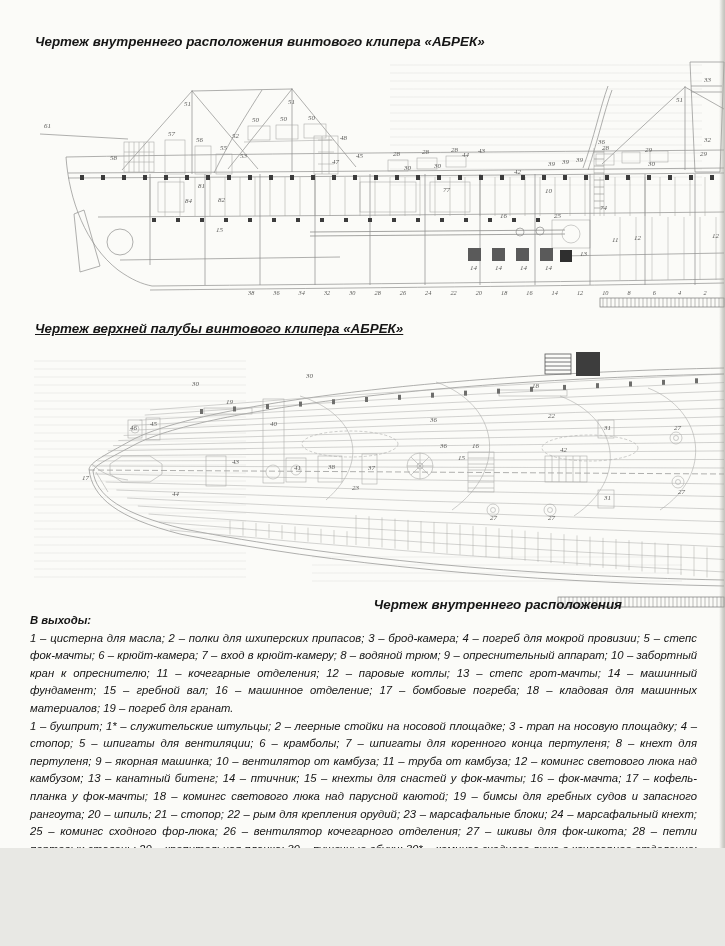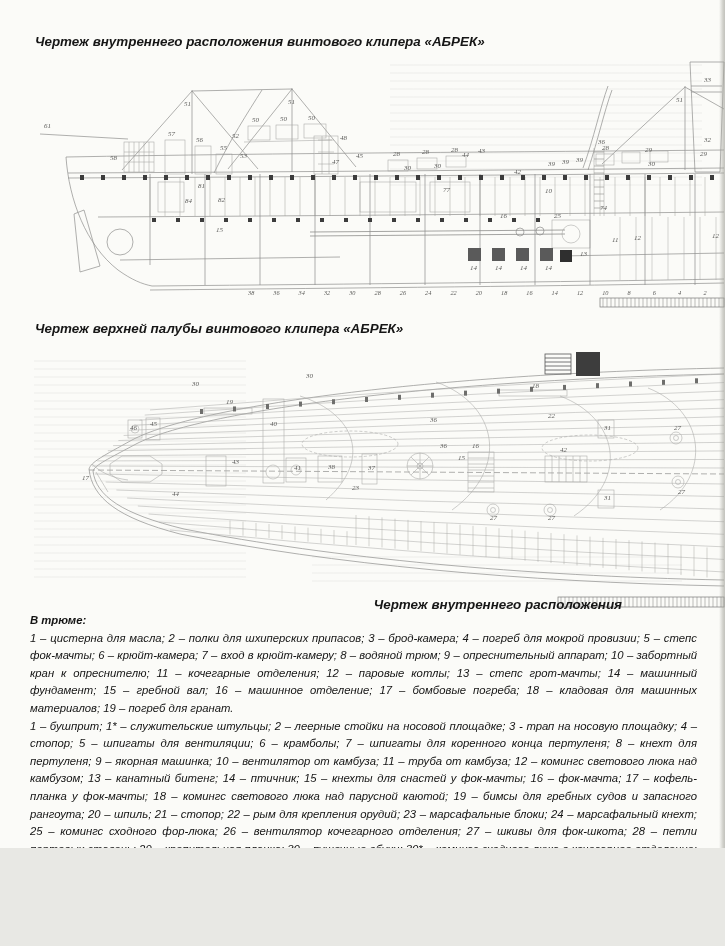--- a/index.html
+++ b/index.html
@@ -4,21 +4,21 @@
 <style>
   html,body{margin:0;padding:0;background:#e8e8e4;}
   .page{position:relative;width:725px;height:848px;background:#fbfbf8;overflow:hidden;
         font-family:"Liberation Sans",sans-serif;color:#1b1b1b;}
   .edge-r{position:absolute;right:0;top:0;width:6px;height:100%;z-index:8;
           background:linear-gradient(90deg,rgba(180,180,172,0) 0,rgba(168,168,160,.55) 70%,rgba(140,140,132,.5) 100%);}
   .bleed{position:absolute;z-index:1;opacity:.9;
          background:repeating-linear-gradient(180deg,rgba(110,110,108,.055) 0 2px,rgba(0,0,0,0) 2px 8px);}
   .title{position:absolute;font-weight:bold;font-style:italic;font-size:13.4px;color:#161616;z-index:3;white-space:nowrap;}
   .t1{left:35px;top:34px;}
-  .t2{left:35px;top:321px;}
+  .t2{left:35px;top:321px;text-decoration:underline;}
   .t3{left:0;top:597px;width:622px;text-align:right;white-space:normal;}
   svg.draw{position:absolute;left:0;z-index:2;}
   #d1{top:60px;}
   #d2{top:352px;}
   .legend{position:absolute;left:30px;top:612px;width:667px;z-index:3;
           font-style:italic;font-size:11.3px;line-height:17.6px;text-align:justify;color:#141414;}
   .lg-h{font-weight:bold;}
   .footer{position:absolute;left:0;top:913px;width:100%;height:22px;}
   .pagenum{position:absolute;left:27px;top:2px;z-index:7;font-family:"Liberation Serif",serif;
            font-weight:bold;font-size:13px;color:#1e3642;}
@@ -532,21 +532,21 @@
         <text x="678" y="142" font-size="7" fill="#5c5c5a" font-style="italic" font-family="&quot;Liberation Serif&quot;,serif">27</text>
         <text x="532" y="36" font-size="7" fill="#5c5c5a" font-style="italic" font-family="&quot;Liberation Serif&quot;,serif">18</text>
         <text x="458" y="108" font-size="7" fill="#5c5c5a" font-style="italic" font-family="&quot;Liberation Serif&quot;,serif">15</text>
         <text x="560" y="100" font-size="7" fill="#5c5c5a" font-style="italic" font-family="&quot;Liberation Serif&quot;,serif">42</text>
       </g>
   </svg>
 
   <div class="title t3">Чертеж внутреннего расположения</div>
 
   <div class="legend">
-    <div class="lg-h">В трюме:</div>
+    <div class="lg-h">В выходы:</div>
     <div class="lg-p">1 – цистерна для масла; 2 – полки для шхиперских припасов; 3 – брод-камера; 4 – погреб для мокрой провизии; 5 – степс фок-мачты; 6 – крюйт-камера; 7 – вход в крюйт-камеру; 8 – водяной трюм; 9 – опреснительный аппарат; 10 – забортный кран к опреснителю; 11 – кочегарные отделения; 12 – паровые котлы; 13 – степс грот-мачты; 14 – машинный фундамент; 15 – гребной вал; 16 – машинное отделение; 17 – бомбовые погреба; 18 – кладовая для машинных материалов; 19 – погреб для гранат.</div>
     <div class="lg-p">1 – бушприт; 1* – служительские штульцы; 2 – леерные стойки на носовой площадке; 3 - трап на носовую площадку; 4 – стопор; 5 – шпигаты для вентиляции; 6 – крамболы; 7 – шпигаты для коренного конца пертуленя; 8 – кнехт для пертуленя; 9 – якорная машинка; 10 – вентилятор от камбуза; 11 – труба от камбуза; 12 – комингс светового люка над камбузом; 13 – канатный битенг; 14 – птичник; 15 – кнехты для снастей у фок-мачты; 16 – фок-мачта; 17 – кофель-планка у фок-мачты; 18 – комингс светового люка над парусной каютой; 19 – бимсы для гребных судов и запасного рангоута; 20 – шпиль; 21 – стопор; 22 – рым для крепления орудий; 23 – марсафальные блоки; 24 – марсафальный кнехт; 25 – комингс сходного фор-люка; 26 – вентилятор кочегарного отделения; 27 – шкивы для фок-шкота; 28 – петли портовых ставень; 29 – крепительная планка; 30 – пушечные обухи; 30* – комингс сходного люка в кочегарное отделение; 31 – вентилятор в кожух дымовой трубы; 32 – вентилятор в угольные ямы; 33 – дымовая труба; 34 – кожух дымовой трубы; 35 – комингс сходного люка в кочегарное отделение; 36 – шкафутные выходы; 37 – фалрепные стойки; 38 – вентилятор в кочегарное отделение; 39 – кнехты для снастей у грот-мачты; 40 – грот-мачта; 41 – кофель-планка у грот-мачты; 42 – комингсы машинного люка; 43 – марсафальные блоки; 44 – марсафальные кнехты; 45 – рубка над сходным офицерским люком; 46 – шкивы для грота-шкота; 47 – комингс светлого люка над кают-компанией; 48 – рубка для прокладывания по картам; 49 – рубка над сходным капитанским люком; 50 – сектора под поручнями мостика; 51 – шлюп-балки; 52 – бизань-мачта; 53 – кнехты для снастей у бизань-мачты; 54 – кофель-планка у бизань-мачты; 55 – комингс светлого люка над капитанской каютой; 56 – нактоуз; 57 – штурвал; 58 – ватер-клозет; 59 – колодец винтового двигателя; 60 – румпель; 61 – сектор под гик.</div>
   </div>
 
   <div class="footer">
     <span class="pagenum">32</span>
     <span class="journal">«Морская кампания» № 3'2016</span>
   </div>
 
   <div class="wm" style="color: rgb(105, 172, 212);">SEATRACKER.RU</div>

